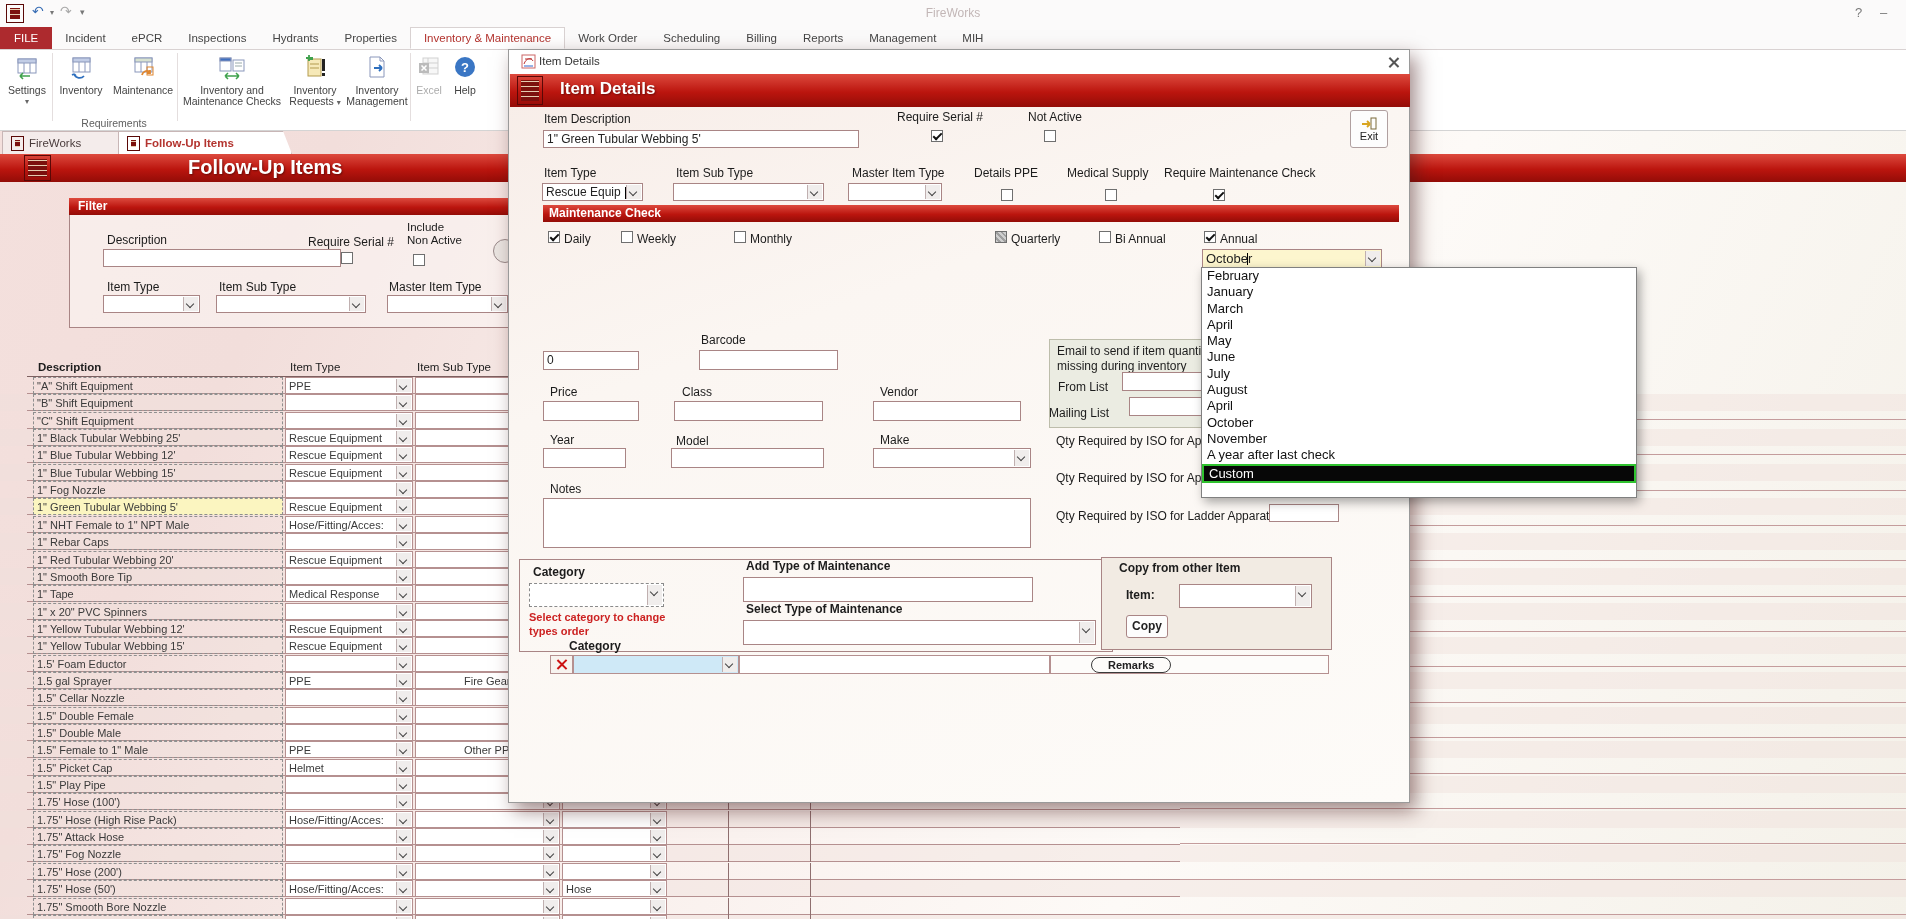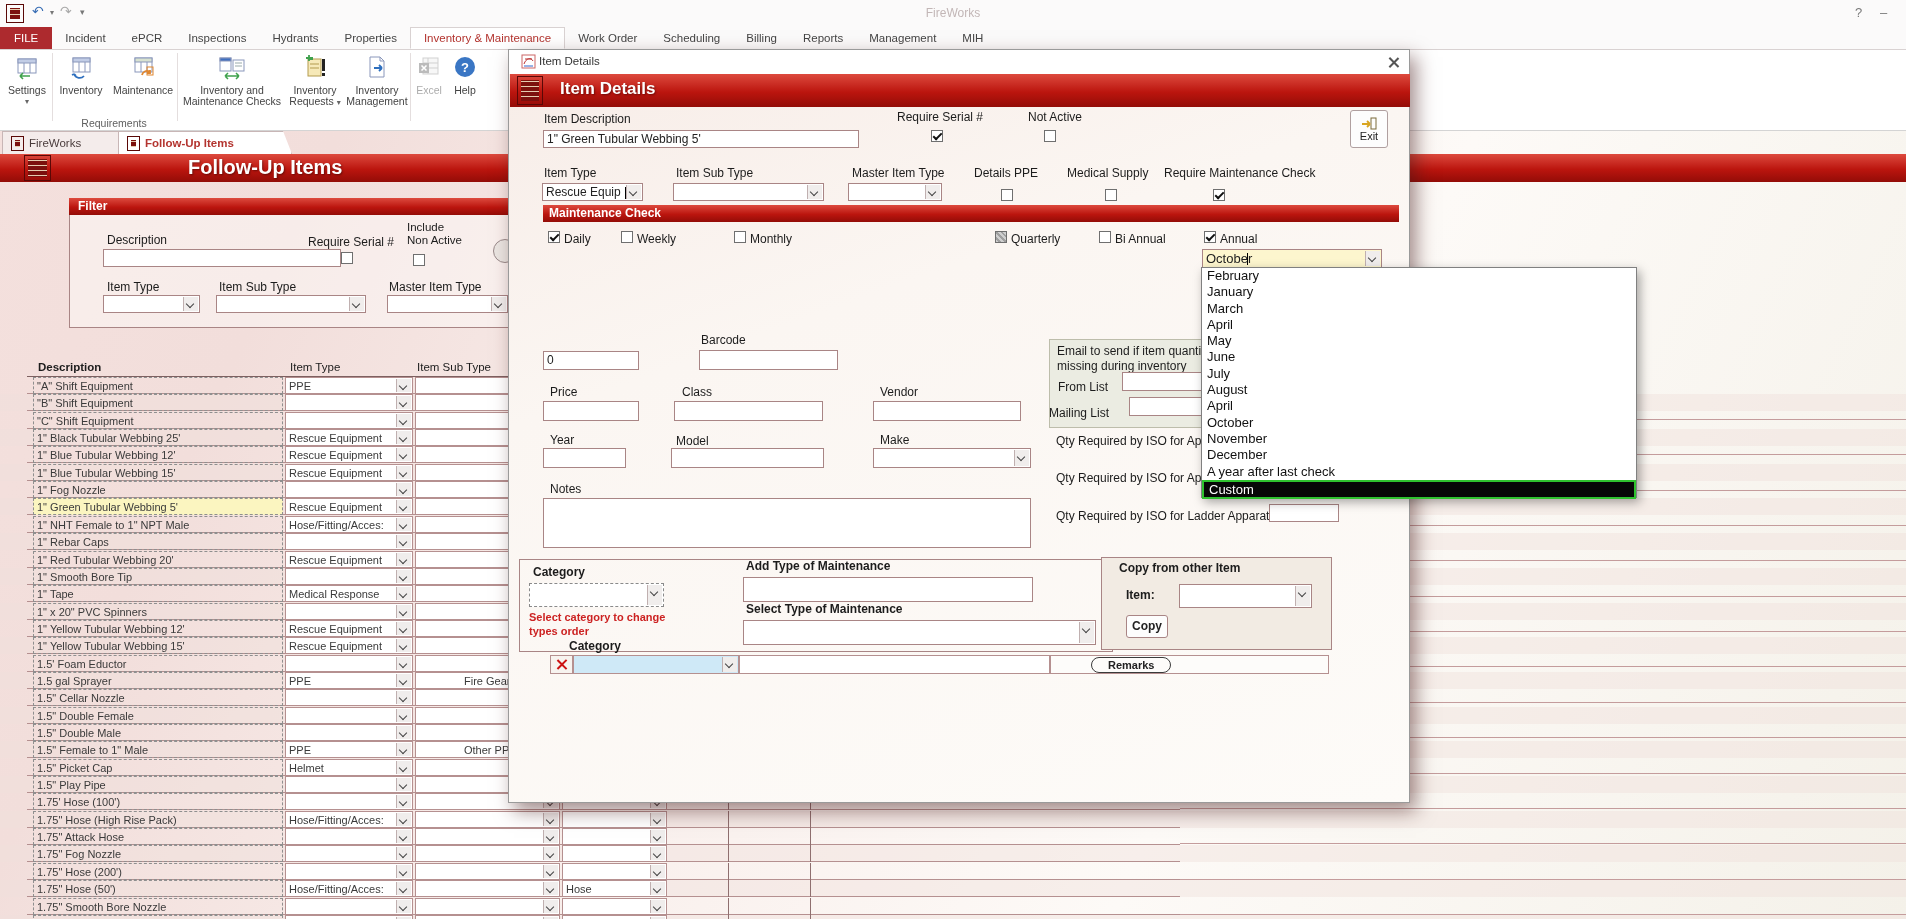--- a/index.html
+++ b/index.html
@@ -884,18 +884,17 @@
       <div class="mitem">January</div>
       <div class="mitem">March</div>
       <div class="mitem">April</div>
       <div class="mitem">May</div>
       <div class="mitem">June</div>
       <div class="mitem">July</div>
       <div class="mitem">August</div>
       <div class="mitem">April</div>
       <div class="mitem">October</div>
       <div class="mitem">November</div>
-      <div class="mitem">December</div>
       <div class="mitem">A year after last check</div>
       <div class="mitem sel">Custom</div>
     </div>
 
 </div>
 
 </body></html>

